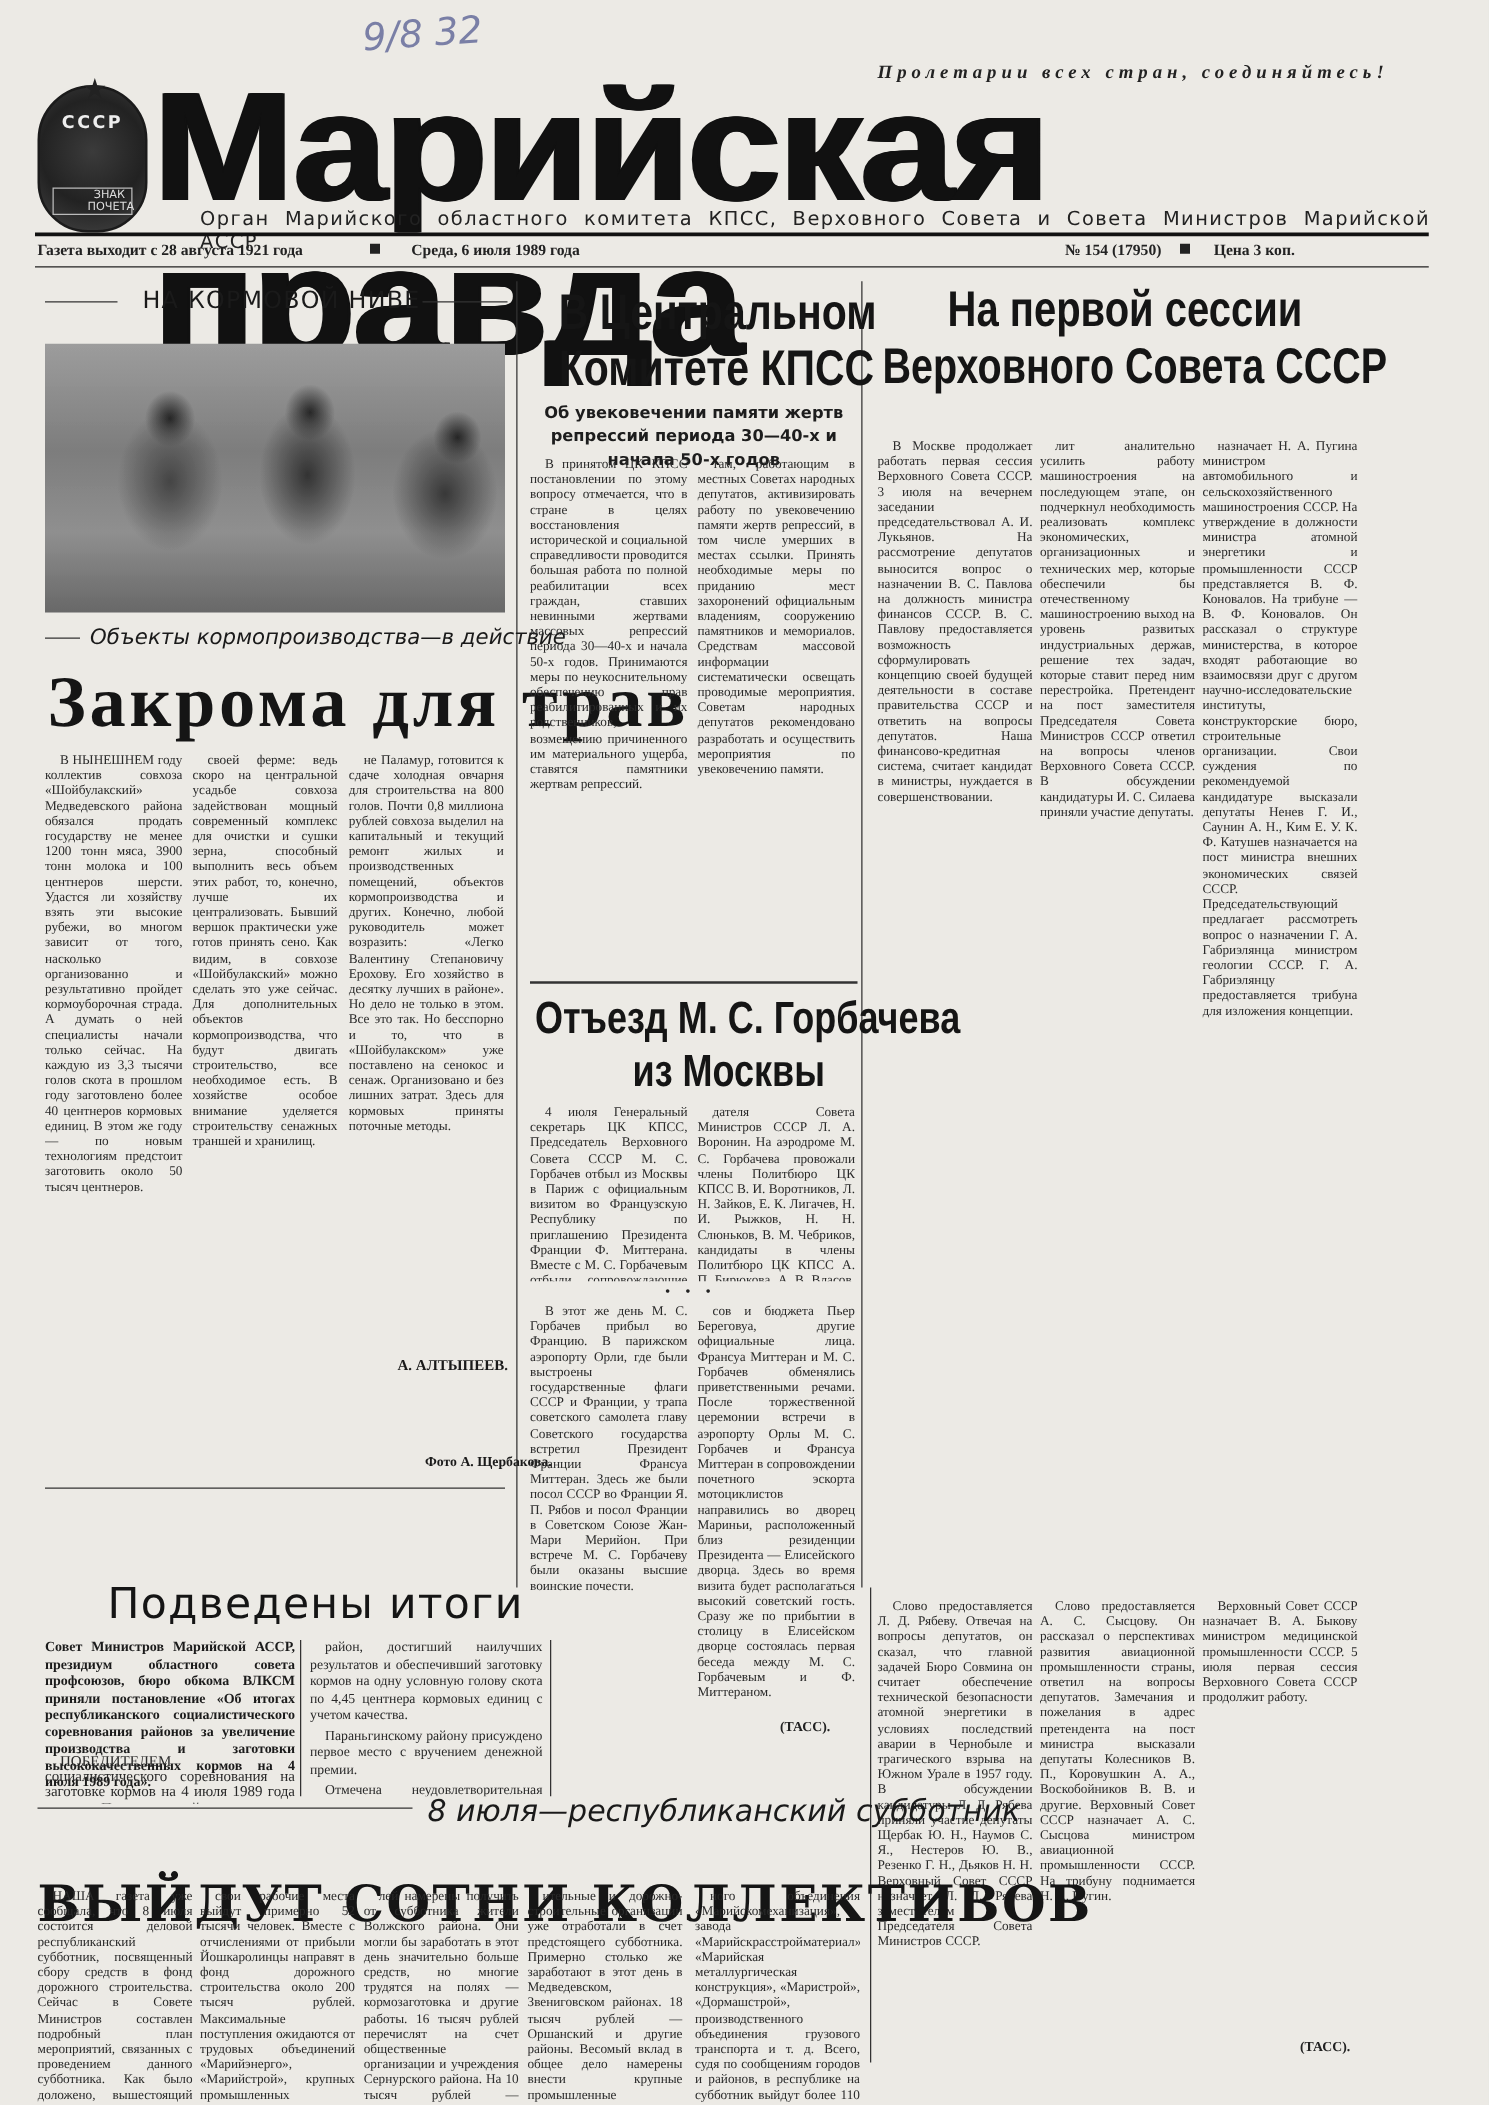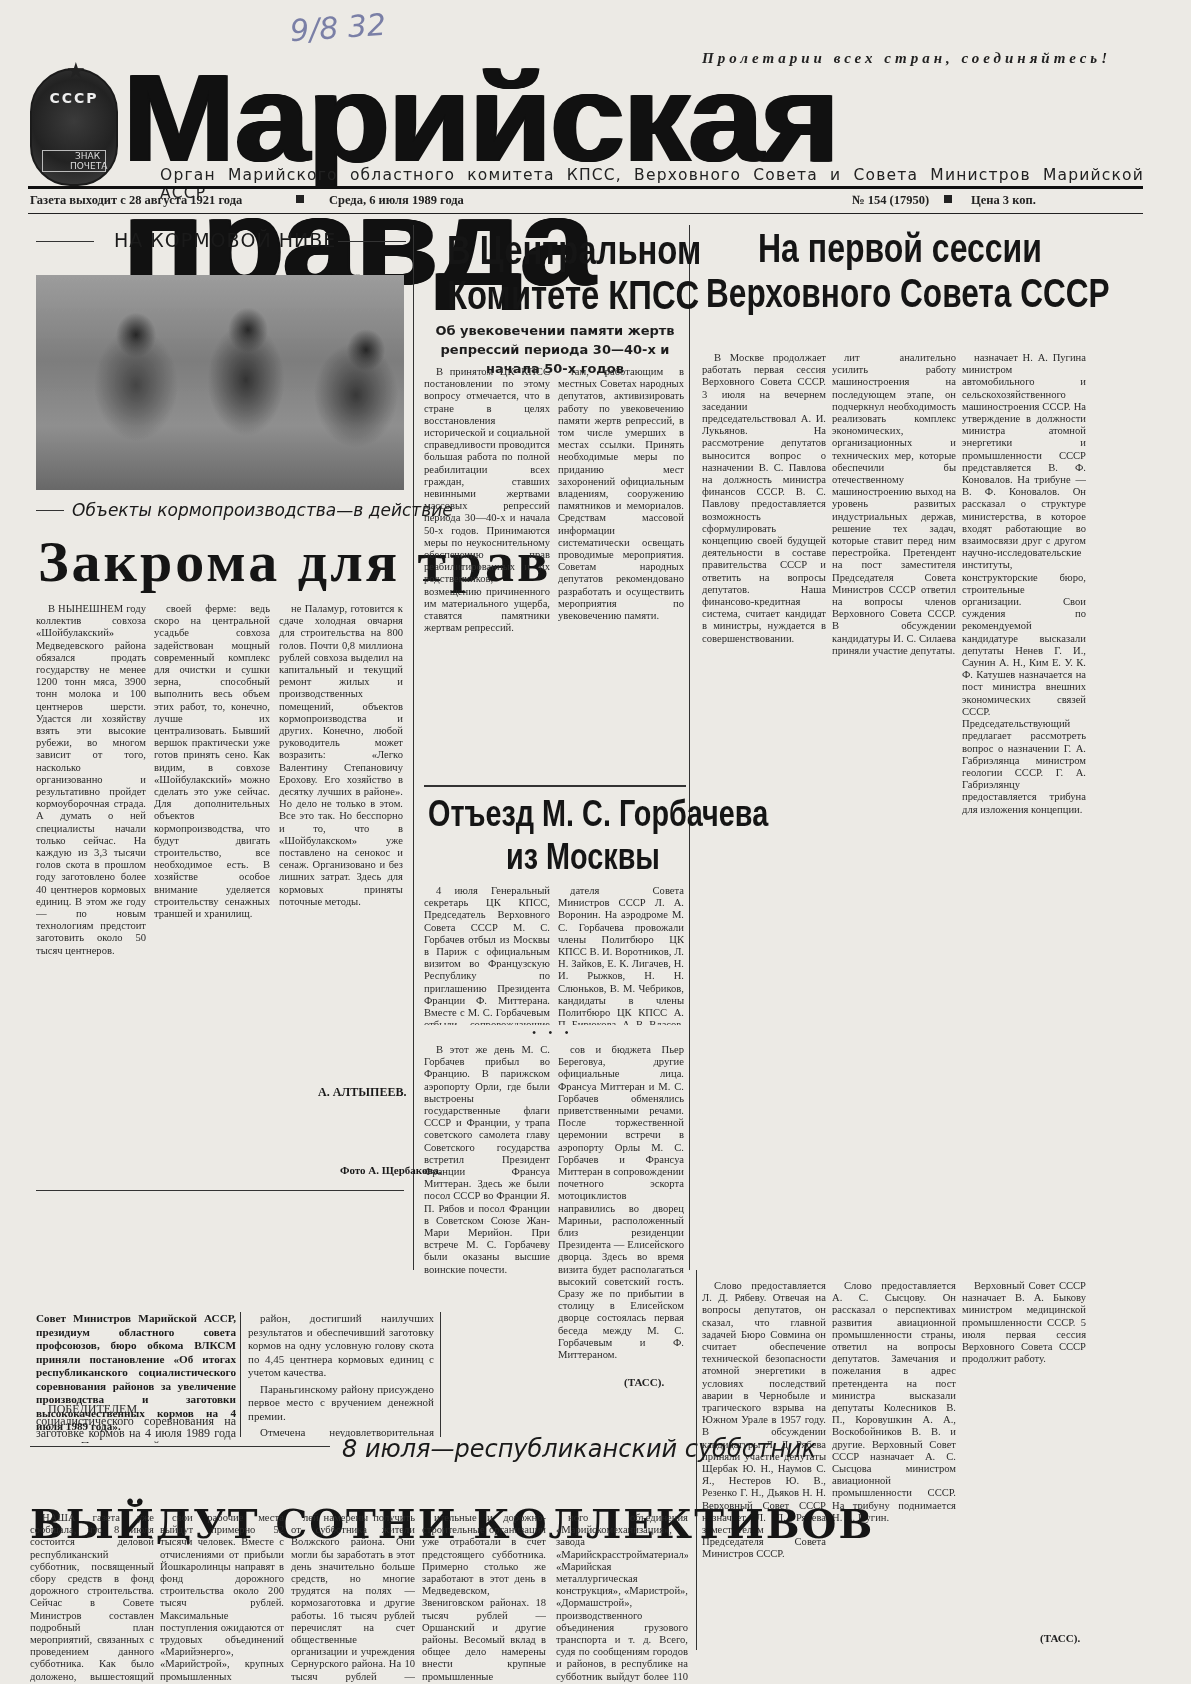--- a/index.html
+++ b/index.html
@@ -151,20 +151,21 @@
     </div>
   <div class="col" style="left:832px; top:1280px; width:124px; height:350px;">
       <p>Слово предоставляется А. С. Сысцову. Он рассказал о перспективах развития авиационной промышленности страны, ответил на вопросы депутатов. Замечания и пожелания в адрес претендента на пост министра высказали депутаты Колесников В. П., Коровушкин А. А., Воскобойников В. В. и другие. Верховный Совет СССР назначает А. С. Сысцова министром авиационной промышленности СССР. На трибуну поднимается Н. А. Пугин.</p>
     </div>
   <div class="col" style="left:962px; top:1280px; width:124px; height:310px;">
       <p>Верховный Совет СССР назначает В. А. Быкову министром медицинской промышленности СССР. 5 июля первая сессия Верховного Совета СССР продолжит работу.</p>
     </div>
   <div class="tass" style="left:1040px; top:1632px;">(ТАСС).</div>
   <div class="vline" style="left:696px; top:1270px; height:380px;"></div>
 
+  <div class="headline-sans" style="left:86px; top:1263px; font-size:34px; letter-spacing:1px;">Подведены итоги</div>
   <div class="lede" style="left:36px; top:1312px; width:200px;">Совет Министров Марийской АССР, президиум областного совета профсоюзов, бюро обкома ВЛКСМ приняли постановление «Об итогах республиканского социалистического соревнования районов за увеличение производства и заготовки высококачественных кормов на 4 июля 1989 года».</div>
   <div class="col" style="left:36px; top:1403px; width:200px; height:40px; font-size:12px;">
       <p>ПОБЕДИТЕЛЕМ социалистического соревнования на заготовке кормов на 4 июля 1989 года признан Параньгинский</p>
     </div>
   <div class="vline" style="left:240px; top:1312px; height:125px;"></div>
   <div class="col" style="left:248px; top:1312px; width:186px; height:125px; font-size:11px; line-height:13.5px;">
     <p>район, достигший наилучших результатов и обеспечивший заготовку кормов на одну условную голову скота по 4,45 центнера кормовых единиц с учетом качества.</p>
     <p>Параньгинскому району присуждено первое место с вручением денежной премии.</p>
     <p>Отмечена неудовлетворительная работа на заготовке кормов Килемарского, Новоторъяльского, Горномарийского районов.</p>
   </div>

